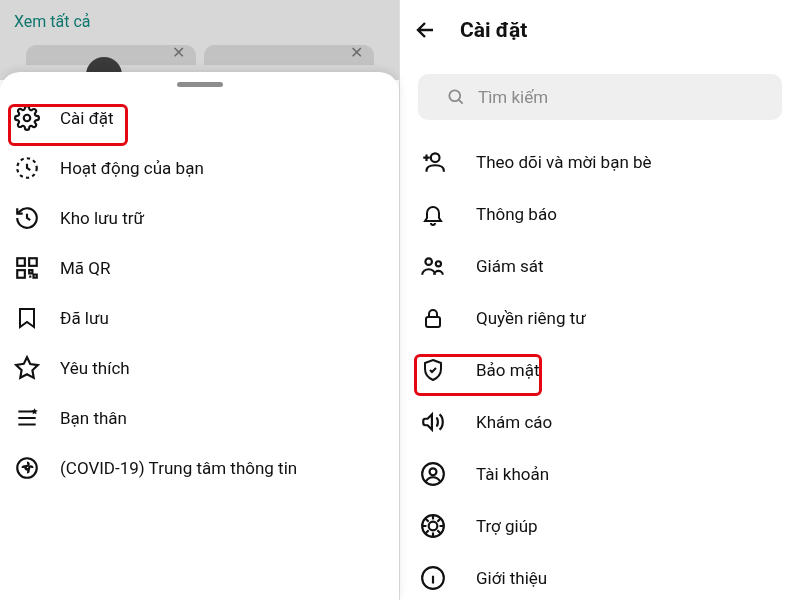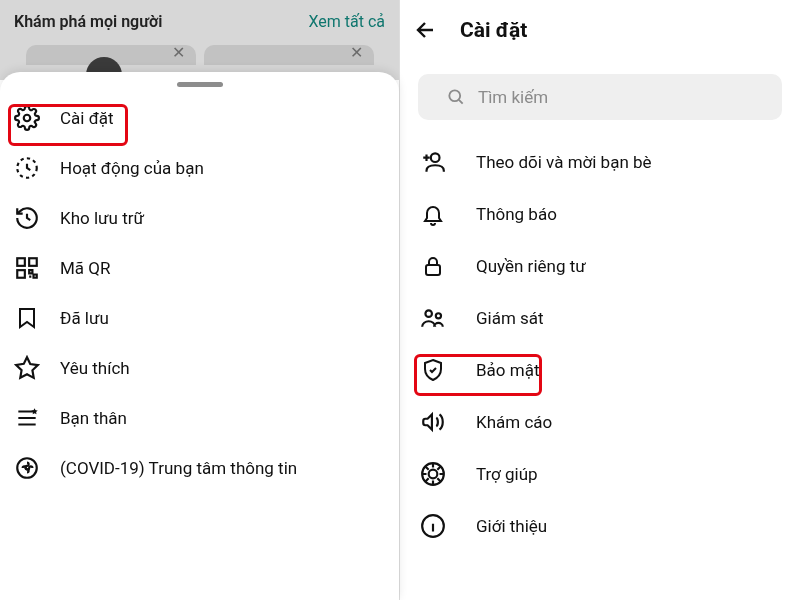--- a/index.html
+++ b/index.html
@@ -133,21 +133,20 @@
   .hl-right { top: 354px; left: 14px; width: 128px; height: 42px; }
 
   svg { display:block; }
 </style>
 </head>
 <body>
 
 <div class="panel-left">
   <div class="left-header">
     <div class="discover-row">
-      <span class="discover-title">Khám phá mọi người</span>
       <span class="see-all">Xem tất cả</span>
     </div>
     <div class="cards-row">
       <div class="ghost-card">
           <div class="ghost-avatar"></div>
         </div>
       <div class="ghost-card"></div>
     </div>
   </div>
 
@@ -281,59 +280,69 @@
         <svg width="24" height="26" viewBox="0 0 24 24" fill="none" stroke="#111" stroke-width="2">
             <path d="M18 16v-5a6 6 0 1 0-12 0v5l-2 3h16z"></path>
             <path d="M10 21a2 2 0 0 0 4 0"></path>
           </svg>
       </span>
       <span>Thông báo</span>
     </div>
 
     <div class="settings-item">
       <span class="menu-icon">
-        <svg width="24" height="26" viewBox="0 0 24 24" fill="none" stroke="#111" stroke-width="2">
-            <rect x="5" y="11" width="14" height="10" rx="2"></rect>
-            <path d="M8 11V8a4 4 0 0 1 8 0v3"></path>
-          </svg>
-      </span>
-      <span>Quyền riêng tư</span>
-    </div>
-
-    <div class="settings-item">
-      <span class="menu-icon">
         <svg width="28" height="26" viewBox="0 0 24 24" fill="none" stroke="#111" stroke-width="2">
             <circle cx="8" cy="8" r="3"></circle>
             <circle cx="17" cy="10" r="2.4"></circle>
             <path d="M2 20c0-3 3-5 6-5s6 2 6 5M13 20c0-2 2-3.5 4-3.5s4 1.5 4 3.5"></path>
           </svg>
       </span>
       <span>Giám sát</span>
     </div>
 
     <div class="settings-item">
       <span class="menu-icon">
         <svg width="24" height="26" viewBox="0 0 24 24" fill="none" stroke="#111" stroke-width="2">
+            <rect x="5" y="11" width="14" height="10" rx="2"></rect>
+            <path d="M8 11V8a4 4 0 0 1 8 0v3"></path>
+          </svg>
+      </span>
+      <span>Quyền riêng tư</span>
+    </div>
+
+    <div class="settings-item">
+      <span class="menu-icon">
+        <svg width="24" height="26" viewBox="0 0 24 24" fill="none" stroke="#111" stroke-width="2">
             <path d="M12 2l8 3v6c0 5-3.5 9-8 11-4.5-2-8-6-8-11V5z"></path>
             <path d="M9 12l2 2 4-4"></path>
           </svg>
       </span>
       <span>Bảo mật</span>
     </div>
 
     <div class="settings-item">
       <span class="menu-icon">
         <svg width="26" height="26" viewBox="0 0 24 24" fill="none" stroke="#111" stroke-width="2">
             <path d="M3 11v2a2 2 0 0 0 2 2h2l4 4V5L7 9H5a2 2 0 0 0-2 2z"></path>
             <path d="M15 8c2 1 2 7 0 8M18 5c4 3 4 11 0 14"></path>
           </svg>
       </span>
       <span>Khám cáo</span>
     </div>
 
+    <div class="settings-item">
+      <span class="menu-icon">
+        <svg width="26" height="26" viewBox="0 0 24 24" fill="none" stroke="#111" stroke-width="2">
+            <circle cx="12" cy="12" r="10"></circle>
+            <circle cx="12" cy="10" r="3.2"></circle>
+            <path d="M5.5 19c1.5-3 4-4 6.5-4s5 1 6.5 4"></path>
+          </svg>
+      </span>
+      <span>Tài khoản</span>
+    </div>
 
     <div class="settings-item">
       <span class="menu-icon">
         <svg width="26" height="26" viewBox="0 0 24 24" fill="none" stroke="#111" stroke-width="2">
             <circle cx="12" cy="12" r="10"></circle>
             <circle cx="12" cy="12" r="4"></circle>
             <path d="M12 2v4M12 18v4M2 12h4M18 12h4M5 5l3 3M16 16l3 3M19 5l-3 3M8 16l-3 3"></path>
           </svg>
       </span>
       <span>Trợ giúp</span>

